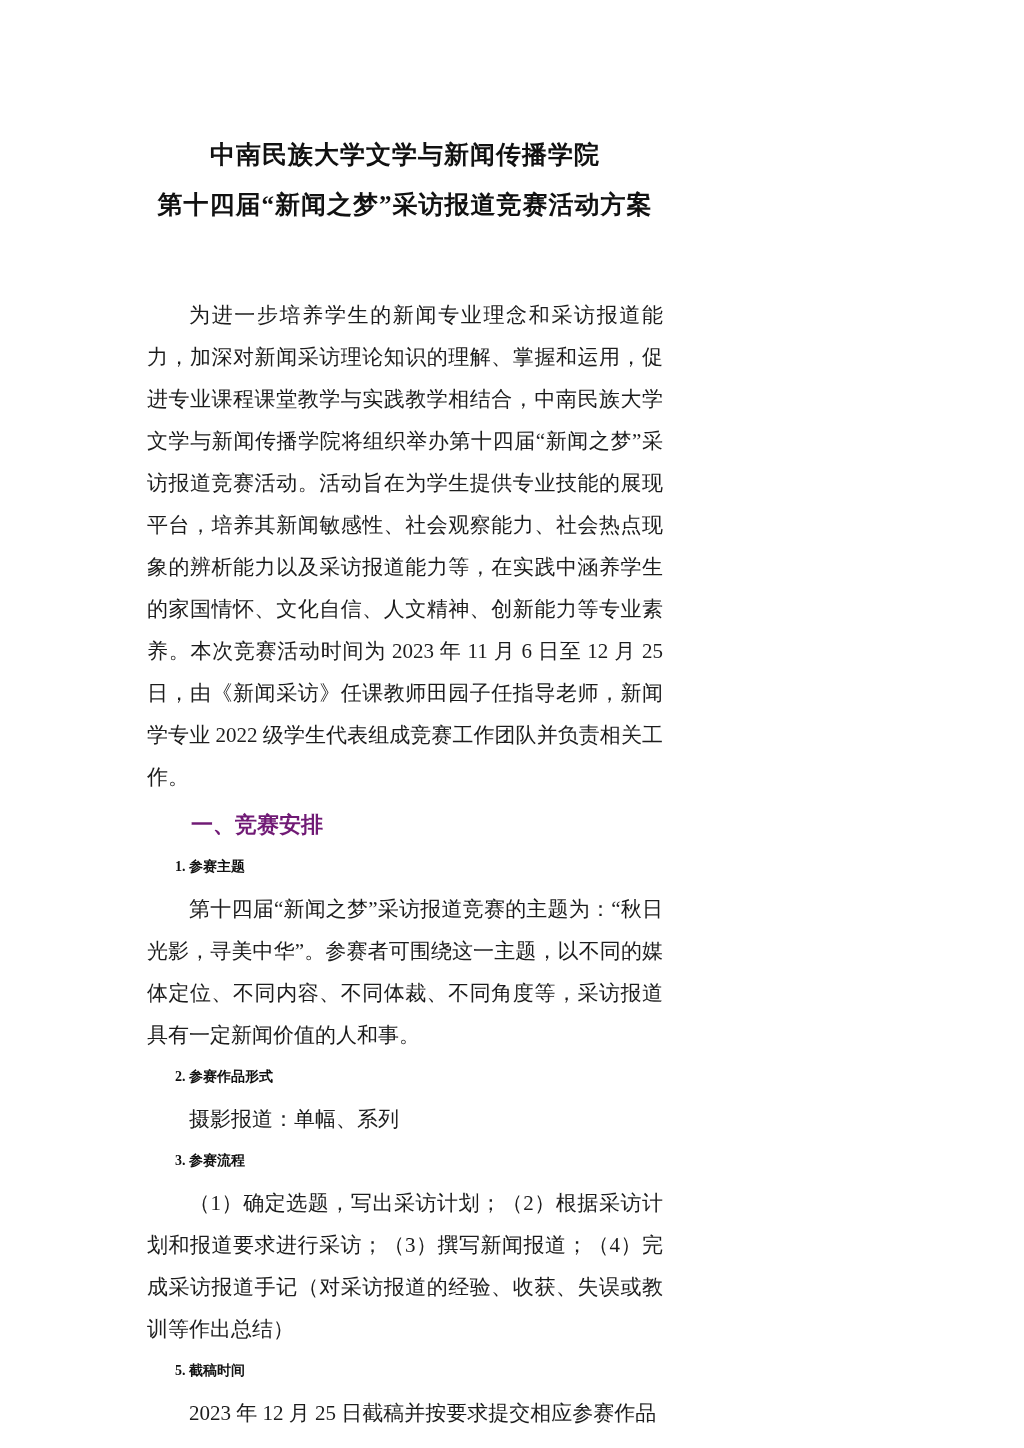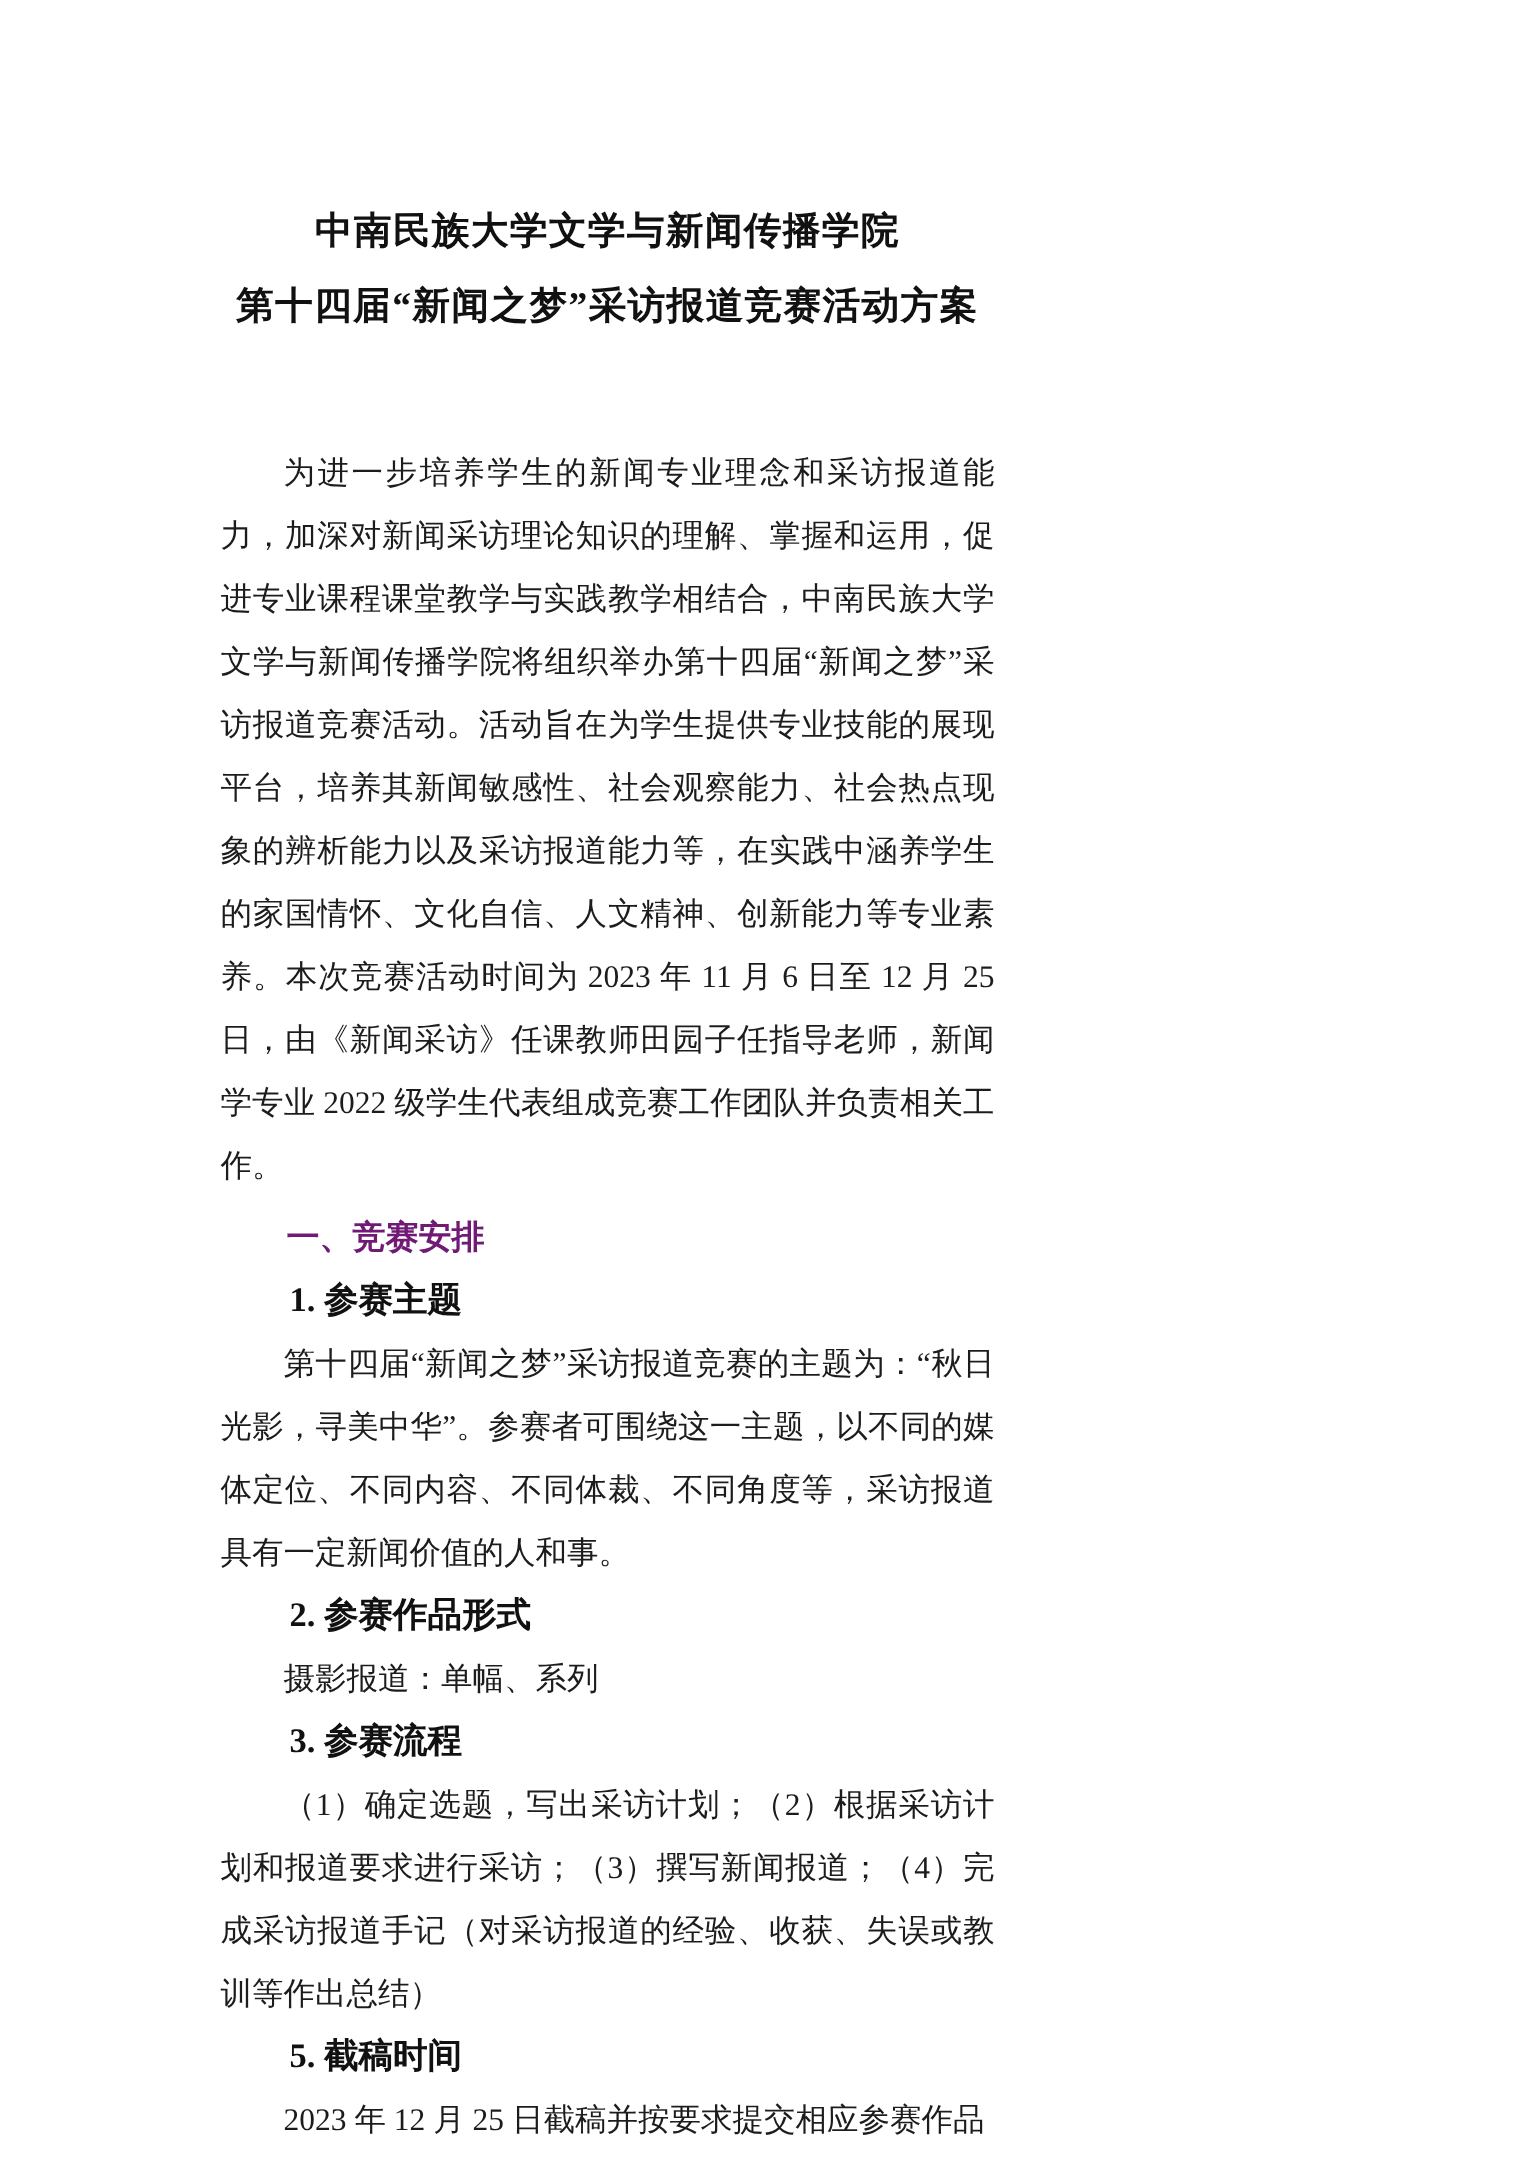--- a/index.html
+++ b/index.html
@@ -47,21 +47,21 @@
     text-indent: 2em;
   }
   .section-heading {
     font-size: 22px;
     font-weight: bold;
     color: #701a75;
     text-indent: 2em;
     margin-top: 6px;
   }
   .sub-heading {
-    font-size: 23px;
+    font-size: 14px;
     font-weight: bold;
     color: #111111;
     text-indent: 2em;
   }
   .item-line {
     text-indent: 2em;
   }
 </style>
 </head>
 <body>

